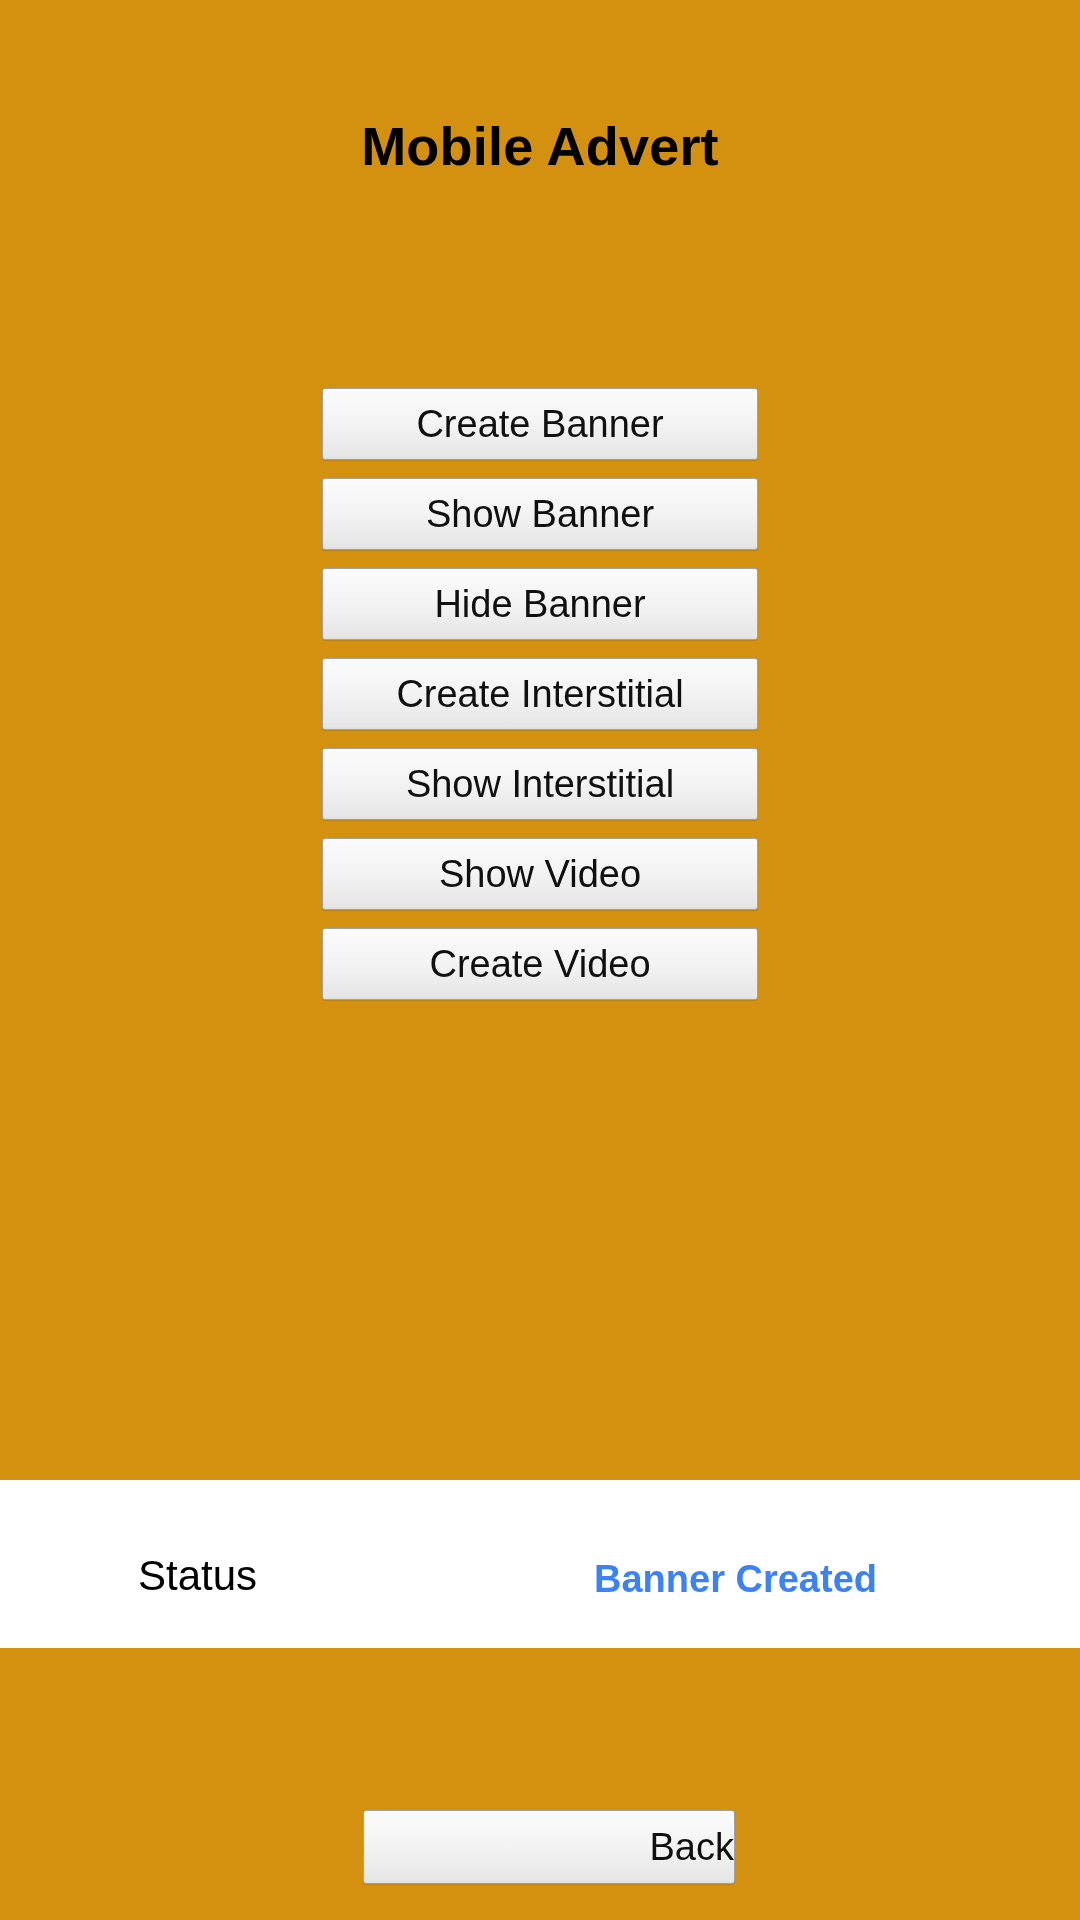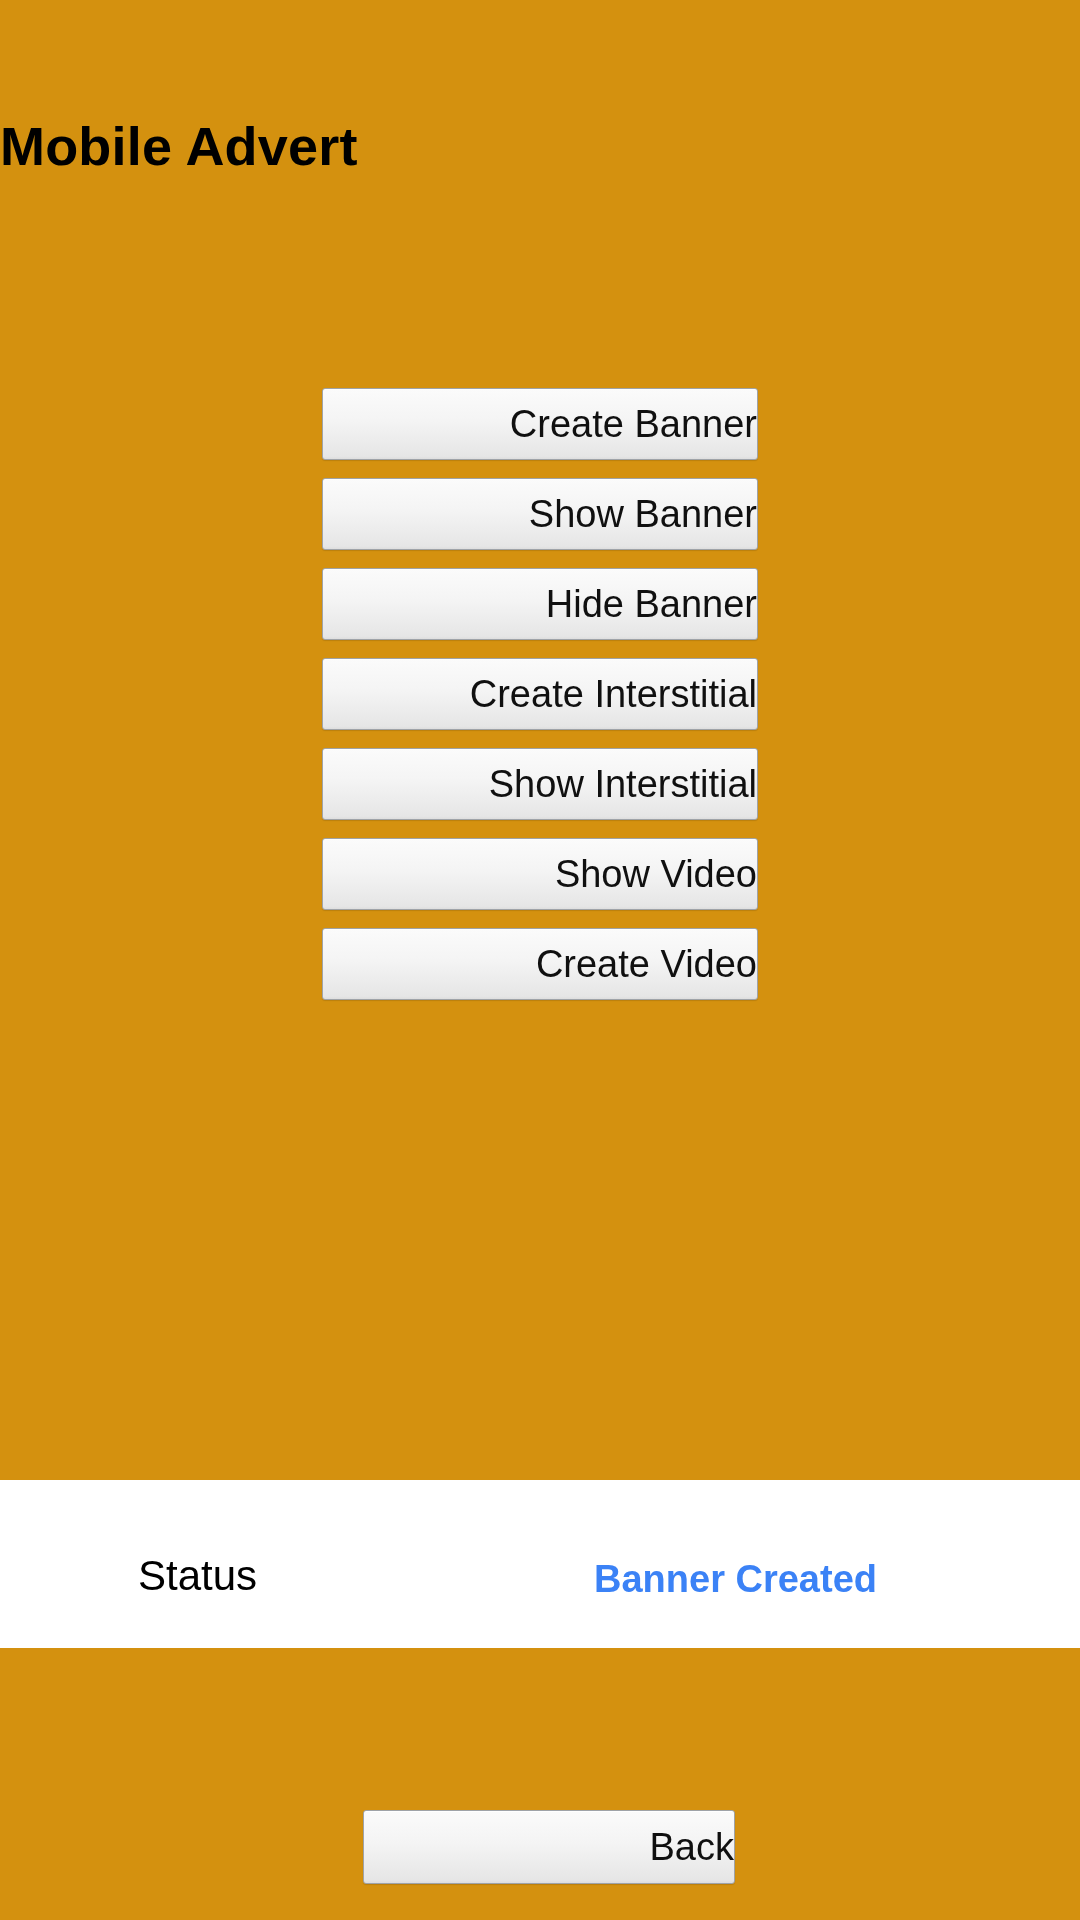--- a/index.html
+++ b/index.html
@@ -29,21 +29,21 @@
     left:0; top:0;
     width:1080px;
     height:1480px;
   }
 
   #page-title {
     position:absolute;
     left:0;
     top:116px;
     width:1080px;
-    text-align:left;
+    text-align:center;
     font-size:54px;
     font-weight:bold;
     color:#000000;
     letter-spacing:0.2px;
     line-height:1.12;
   }
 
   
   #action-button-list {
     position:absolute;
@@ -62,21 +62,21 @@
     border:1px solid #9fa3a8;
     border-radius:3px;
     background:linear-gradient(to bottom,#fbfbfb 0%,#f4f4f4 45%,#e6e6e6 96%,#dedede 100%);
     box-shadow:0 1px 0 rgba(255,255,255,0.85) inset,
                0 1px 1px rgba(0,0,0,0.12);
     color:#101010;
     font-family:"Liberation Sans", sans-serif;
     font-size:38px;
     font-weight:normal;
     line-height:70px;
-    text-align:right;
+    text-align:center;
     white-space:nowrap;
     cursor:pointer;
     -webkit-font-smoothing:antialiased;
   }
 
   
   #status-panel {
     position:absolute;
     left:0;
     top:1480px;

